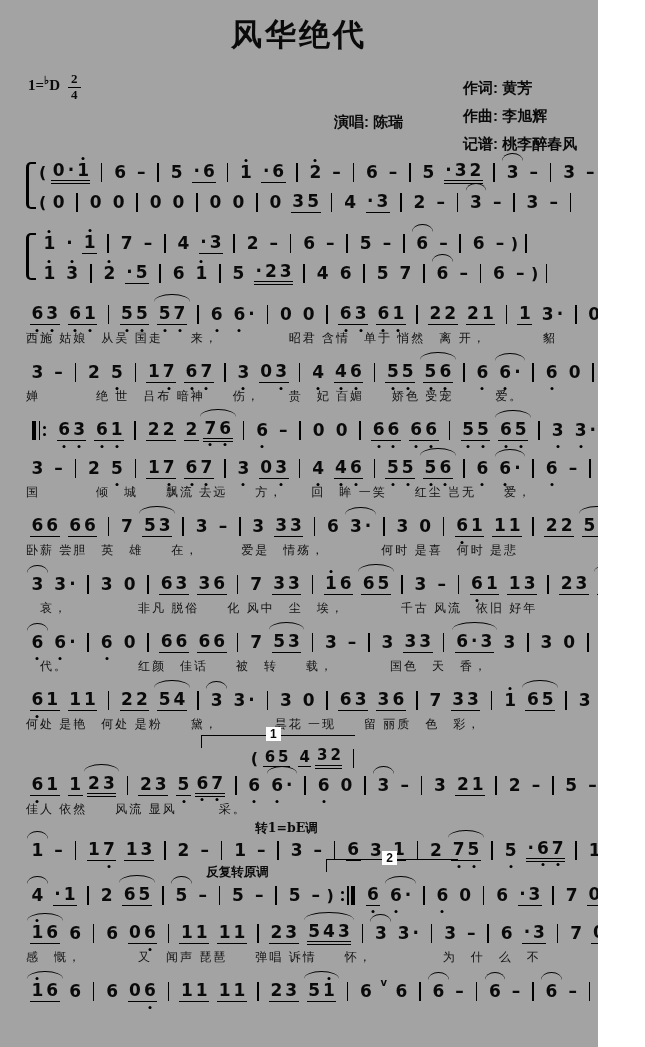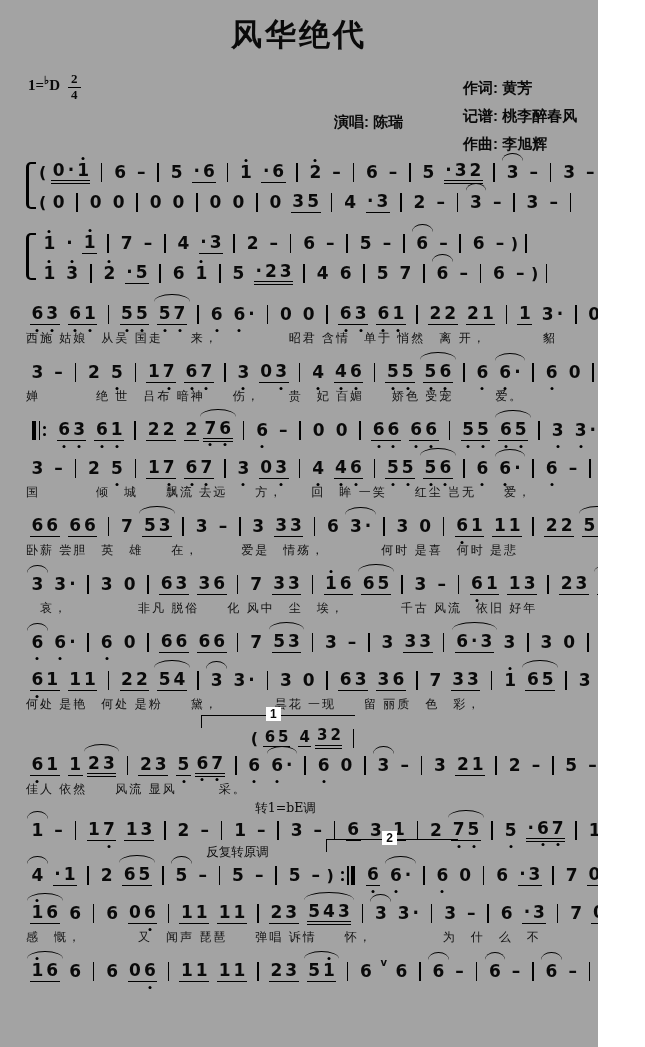--- a/index.html
+++ b/index.html
@@ -64,38 +64,38 @@
   .lyrics{
     margin-top:3px;font-size:12px;letter-spacing:2px;white-space:pre;
     font-family:"Liberation Sans",sans-serif;color:#111;
   }
   .ending-bracket{
     position:absolute;height:12px;border-top:1.6px solid #000;border-left:1.6px solid #000;
   }
   .eb-label{position:absolute;left:42%;top:-9px;background:#fff;padding:0 4px;font-size:12px;font-weight:bold;}
   .ossia{position:absolute;height:22px;font-size:15px;}
   .ann{
-    position:absolute;font-size:12.5px;font-weight:normal;white-space:nowrap;
+    position:absolute;font-size:12.5px;font-weight:bold;white-space:nowrap;
     font-family:"DejaVu Serif",serif;
   }
 </style>
 </head>
 <body>
 
 <div class="page">
 
   <h1 class="title">风华绝代</h1>
 
   <div class="hdr">
     <div class="keysig"><span>1=</span><span class="flat">♭</span><span>D</span><span class="frac"><span class="ftop">2</span><span>4</span></span></div>
     <div class="singer">演唱: 陈瑞</div>
     <div class="credits">
       <div>作词: 黄芳</div>
+      <div>作曲: 李旭辉</div>
       <div>记谱: 桃李醉春风</div>
-      <div>作曲: 李旭辉</div>
     </div>
   </div>
 
   <div id="score">
       <div class="sys duet">
         <span class="brace"></span>
         <div class="note-row">
           <span class="paren">(</span>
           <span class="ng u2">
             <span class="nc">0</span>
@@ -1020,20 +1020,21 @@
           <span class="ng">
             <span class="nc">3</span>
           </span>
           <span class="ng">
             <span class="nc">0</span>
           </span>
           <span class="barwrap">
             <span class="bl"></span>
           </span>
         </div>
+        <div class="lyrics">　代。　　　　　红颜　佳话　　被　转　　载，　　　　国色　天　香，</div>
       </div>
       <div class="sys">
         <div class="note-row">
           <span class="ng u1">
             <span class="nc db">6</span>
             <span class="nc">1</span>
           </span>
           <span class="ng u1">
             <span class="nc">1</span>
             <span class="nc">1</span>

